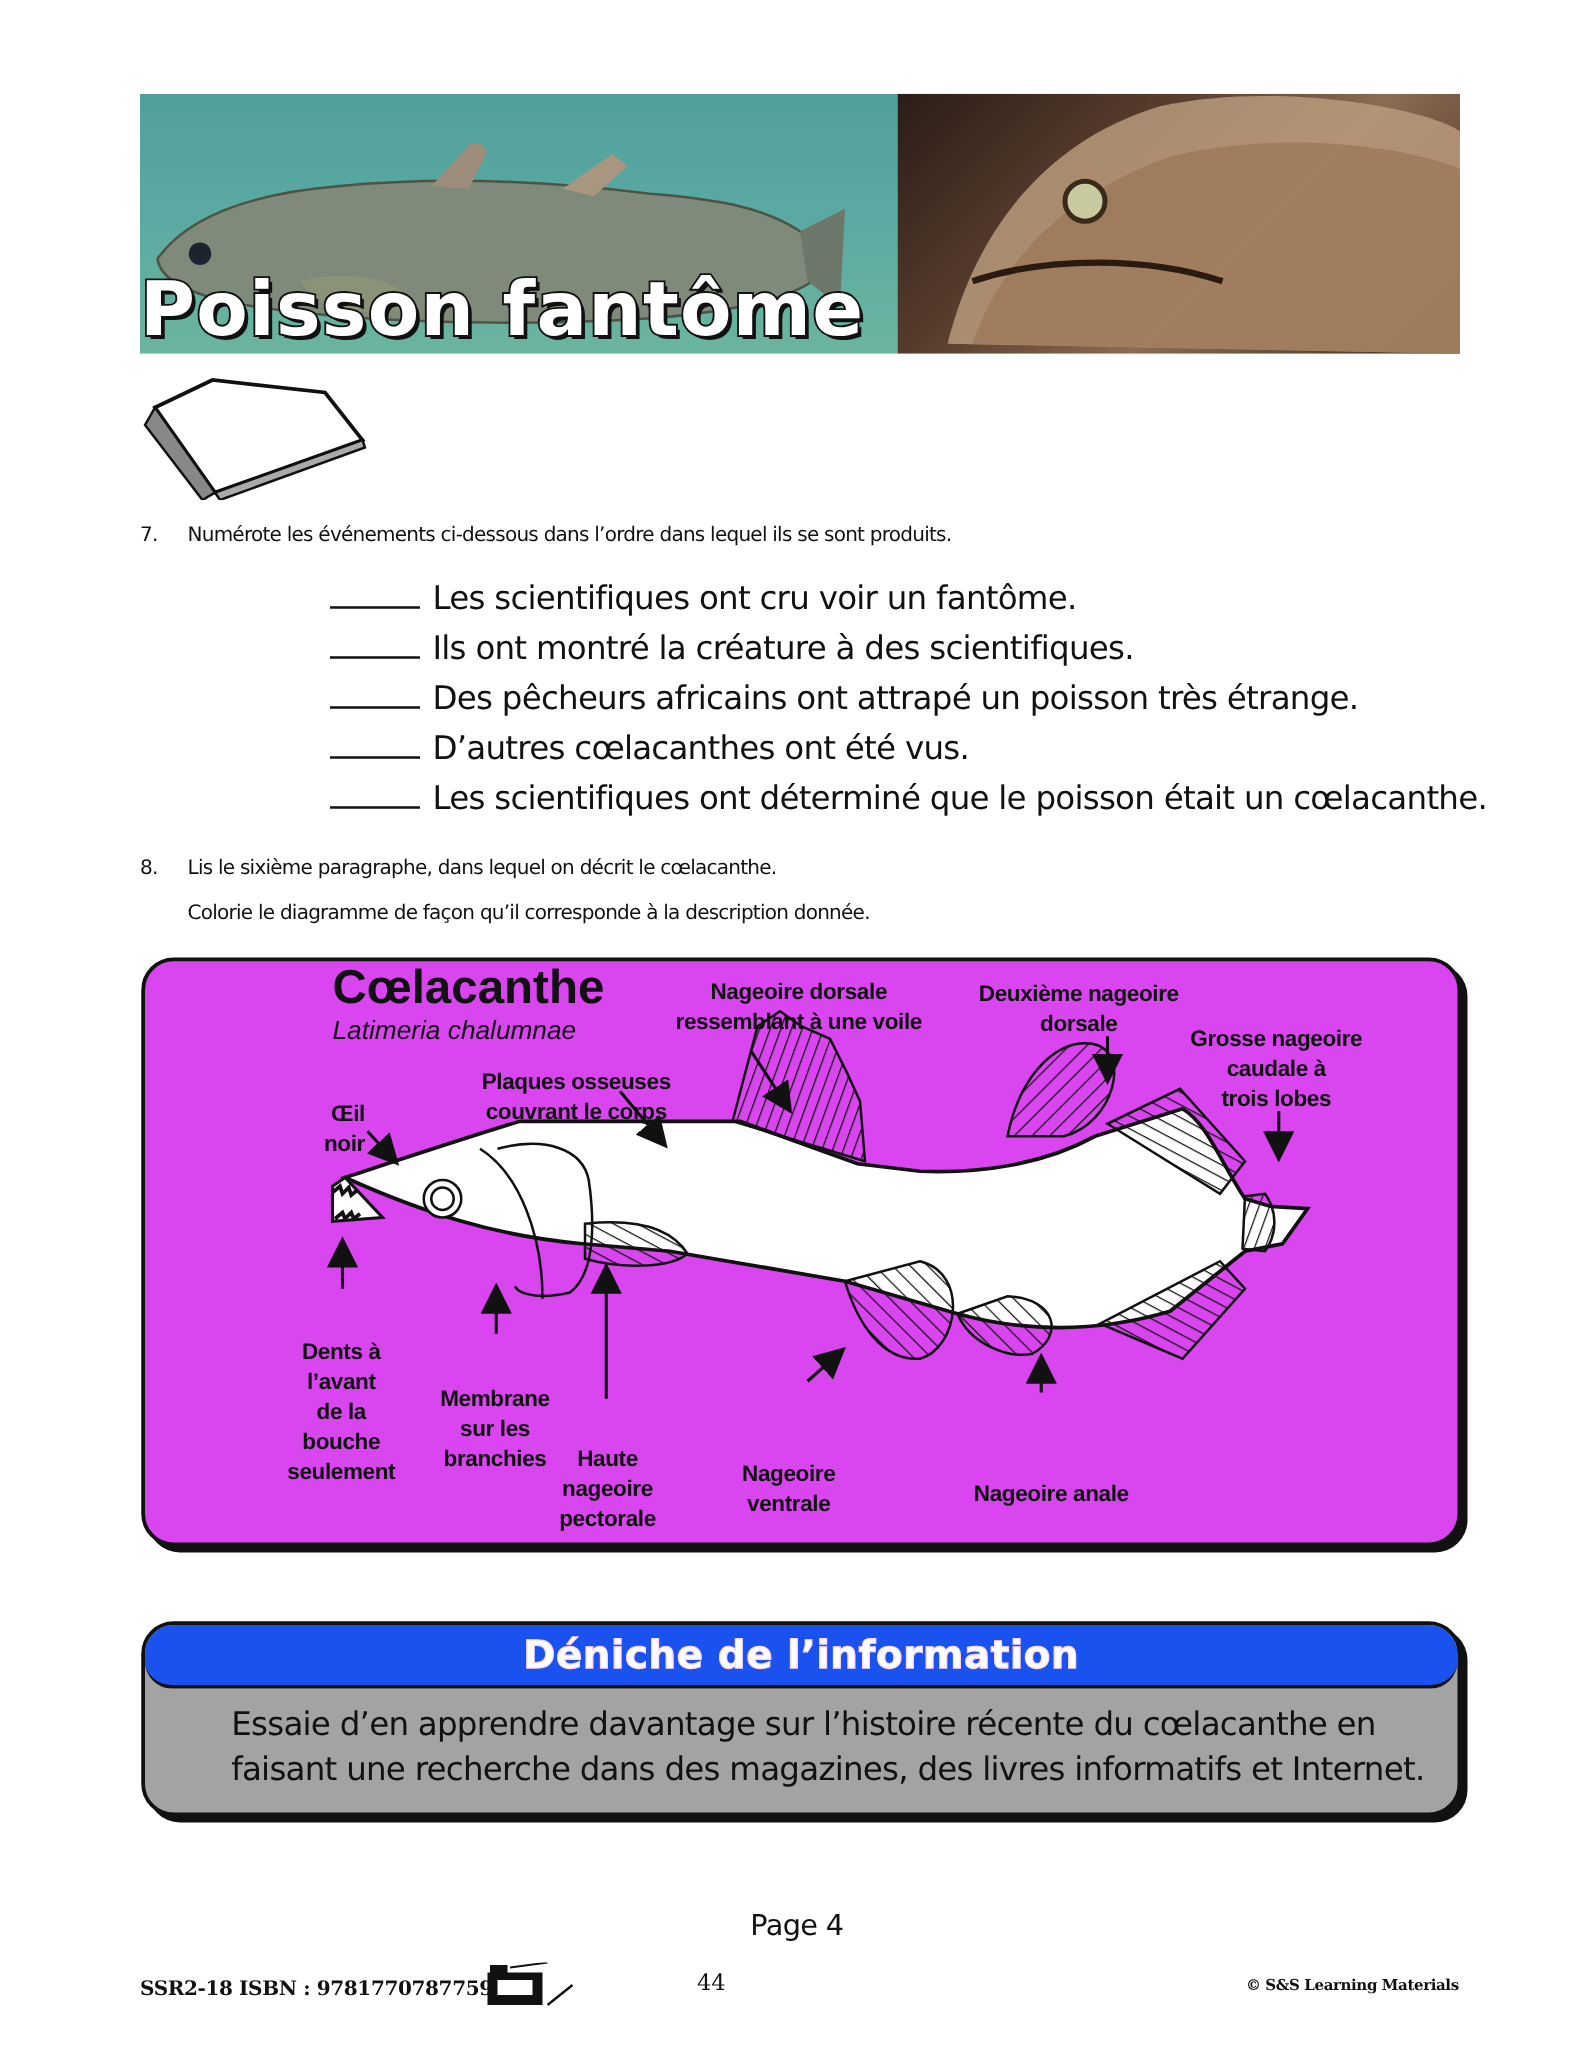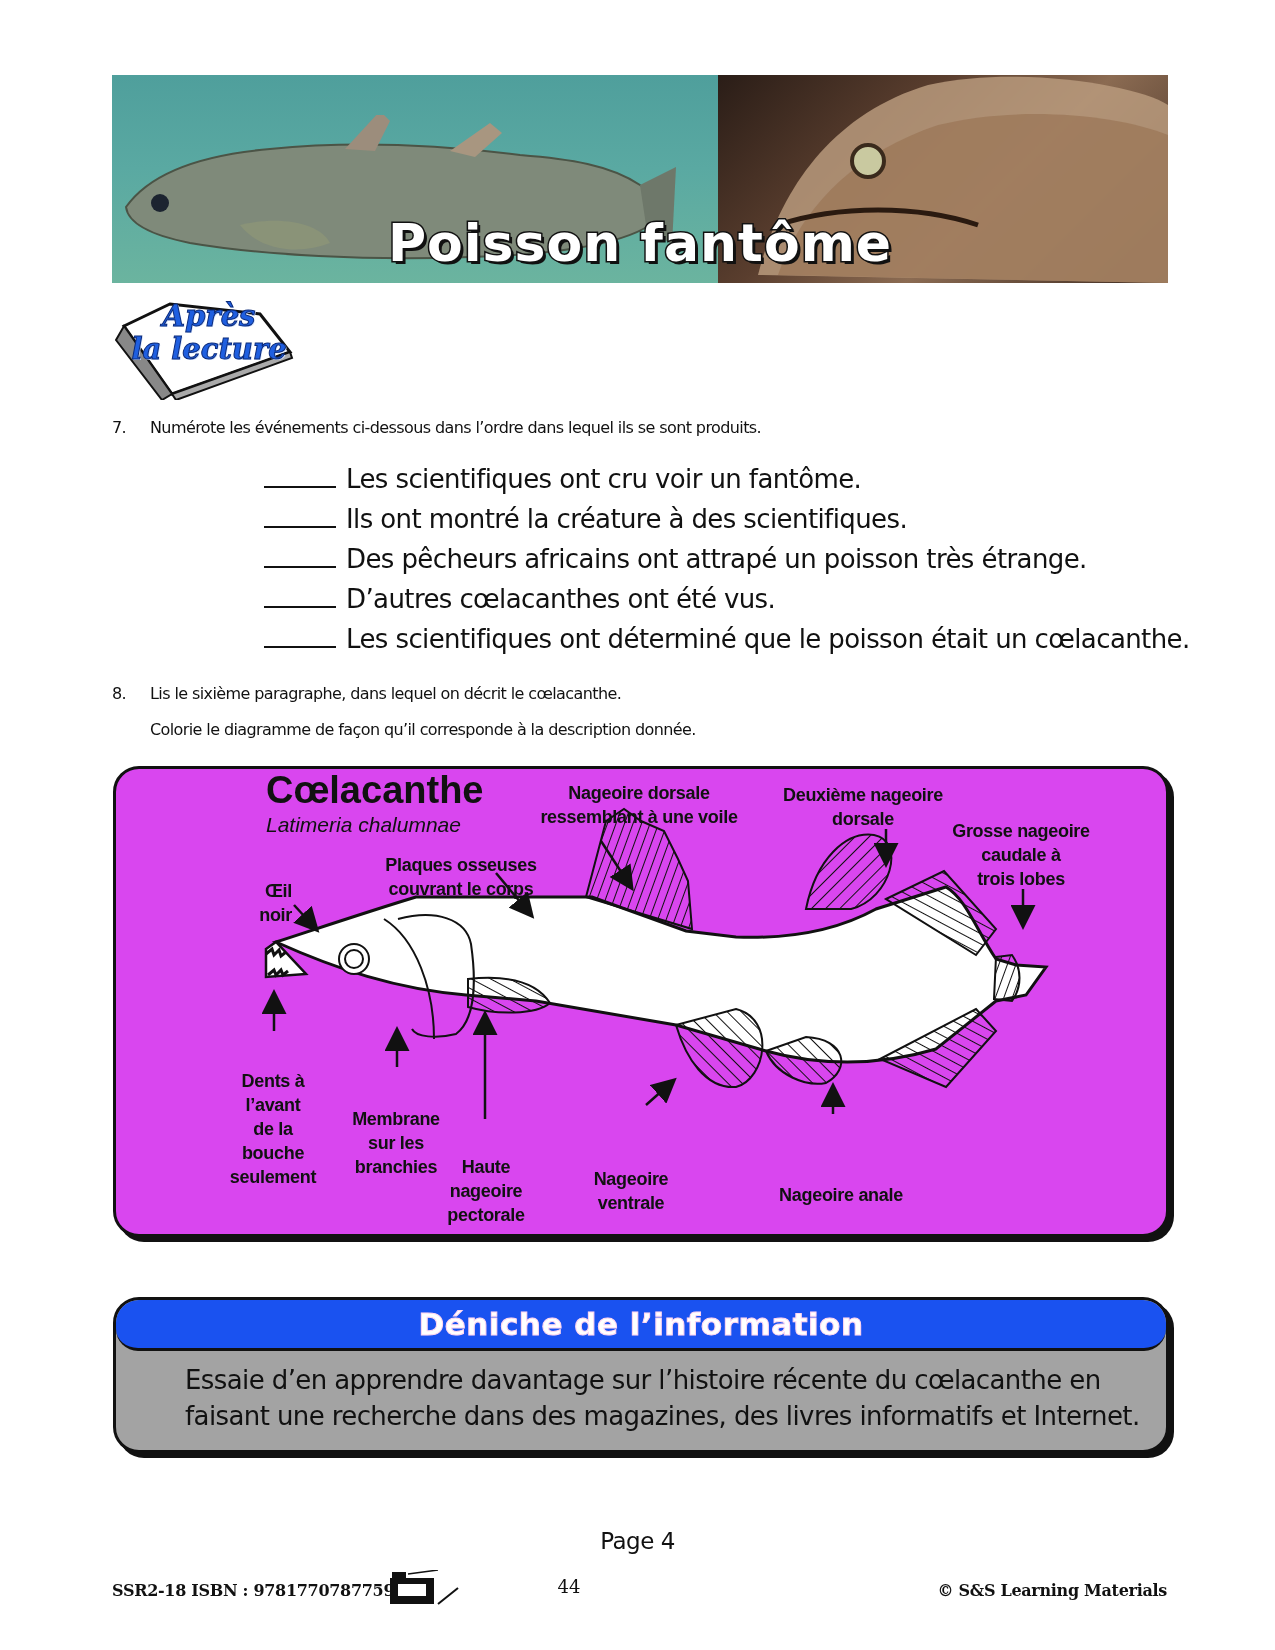--- a/index.html
+++ b/index.html
@@ -7,22 +7,22 @@
            font-family: "DejaVu Sans", "Liberation Sans", sans-serif; color: #111; }
 
     
     .banner { position: absolute; left: 112px; top: 75px; width: 1056px; height: 208px; overflow: hidden; }
     .banner-left { position: absolute; left: 0; top: 0; width: 606px; height: 208px;
       background: linear-gradient(180deg, #4f9f9c 0%, #5aa9a2 45%, #6bb49f 100%); }
     .banner-right { position: absolute; left: 606px; top: 0; width: 450px; height: 208px;
       background: linear-gradient(135deg, #2a1d17 0%, #5a3e2e 35%, #8b6b52 60%, #3d2a20 100%); }
     .fish-photo-left { position: absolute; left: 8px; top: 40px; width: 560px; height: 150px; }
     .fish-photo-right { position: absolute; left: 0; top: 0; width: 450px; height: 208px; }
-    .banner-title { position: absolute; left: 0; right: 0; top: 138px; text-align: center;
-      font-family: "DejaVu Sans", sans-serif; font-weight: bold; font-size: 52px; letter-spacing: 1px;
+    .banner-title { position: absolute; left: 0; right: 0; top: 138px; text-align: left;
+      font-family: "DejaVu Sans", sans-serif; font-weight: bold; font-size: 60px; letter-spacing: 1px;
       color: #fff; -webkit-text-stroke: 3px #111; paint-order: stroke fill;
       text-shadow: 3px 3px 0 #111; }
 
     
     .badge { position: absolute; left: 110px; top: 296px; width: 190px; height: 104px; }
     .badge-text { position: absolute; left: 14px; top: 4px; width: 170px; text-align: center;
       font-family: "DejaVu Serif", serif; font-style: italic; font-weight: bold; font-size: 29px; line-height: 33px;
       color: #1f5fe0; -webkit-text-stroke: 1px #0b2a7a; text-shadow: 1px 1px 0 #cfe0ff; }
 
     
@@ -55,21 +55,21 @@
 
     
     .page-label { position: absolute; left: 0; width: 1275px; top: 1528px; text-align: center; font-size: 23px;
       letter-spacing: -0.5px; color: #111; }
     .footer-left { position: absolute; left: 112px; top: 1581px; font-family: "DejaVu Serif", serif; font-weight: bold;
       font-size: 16px; letter-spacing: -0.3px; color: #111; }
     .footer-icon { position: absolute; left: 388px; top: 1570px; width: 72px; height: 36px; }
     .footer-center { position: absolute; left: 0; width: 1138px; top: 1576px; text-align: center;
       font-family: "DejaVu Serif", serif; font-size: 18px; color: #111; }
     .footer-right { position: absolute; right: 108px; top: 1581px; font-family: "DejaVu Serif", serif; font-weight: bold;
-      font-size: 16px; letter-spacing: -0.3px; color: #111; text-align: right; }
+      font-size: 12px; letter-spacing: -0.3px; color: #111; text-align: right; }
   </style>
 </head>
 <body>
 
 <div class="banner">
   <div class="banner-left">
     <svg class="fish-photo-left" viewBox="0 0 560 150">
       <path d="M6 92 C30 58 80 40 150 34 C230 26 320 30 400 40 C450 44 490 50 520 70 C540 82 545 96 530 110 C500 130 430 140 350 142 C250 146 140 140 70 128 C30 120 8 108 6 92 Z" fill="#7f8a7a" stroke="#4b5446" stroke-width="2"></path>
       <path d="M225 34 L260 -4 L270 6 L255 36 Z" fill="#9c8d7c"></path>
       <path d="M330 36 L370 8 L382 18 L355 42 Z" fill="#a89680"></path>
@@ -88,24 +88,20 @@
   </div>
   <div class="banner-title">Poisson fantôme</div>
 </div>
 
 <div class="badge">
   <svg width="190" height="104" viewBox="0 0 190 104">
     <path d="M14 30 L60 8 L150 18 L180 56 L62 98 Z" fill="#ffffff" stroke="#111" stroke-width="3"></path>
     <path d="M6 44 L14 30 L62 98 L52 104 Z" fill="#888" stroke="#111" stroke-width="2"></path>
     <path d="M62 98 L180 56 L182 62 L66 104 Z" fill="#aaa" stroke="#111" stroke-width="2"></path>
   </svg>
-  <div class="badge-text">
-    <div>Après</div>
-    <div>la lecture</div>
-  </div>
 </div>
 
 <div class="q-line" style="left:112px; top:418px;">
   <span class="q-num">7.</span><span>Numérote les événements ci-dessous dans l’ordre dans lequel ils se sont produits.</span>
 </div>
 
 <div class="event" style="top:464px;">
   <span class="blank"></span><span>Les scientifiques ont cru voir un fantôme.</span>
 </div>
 <div class="event" style="top:504px;">

